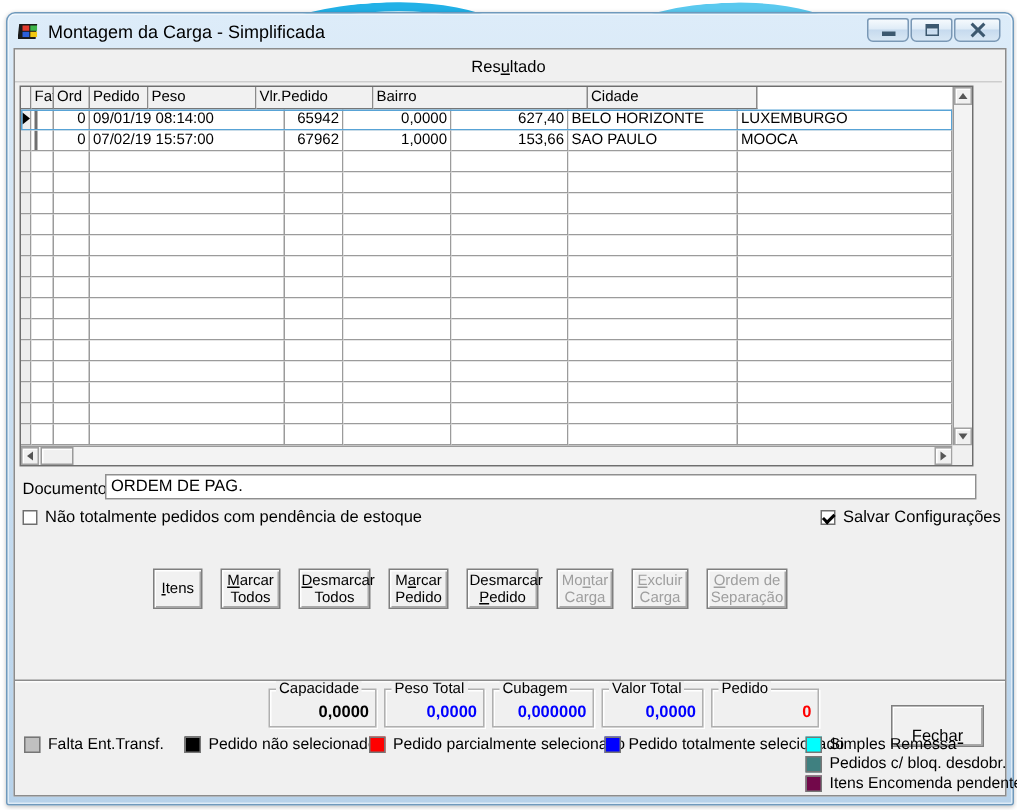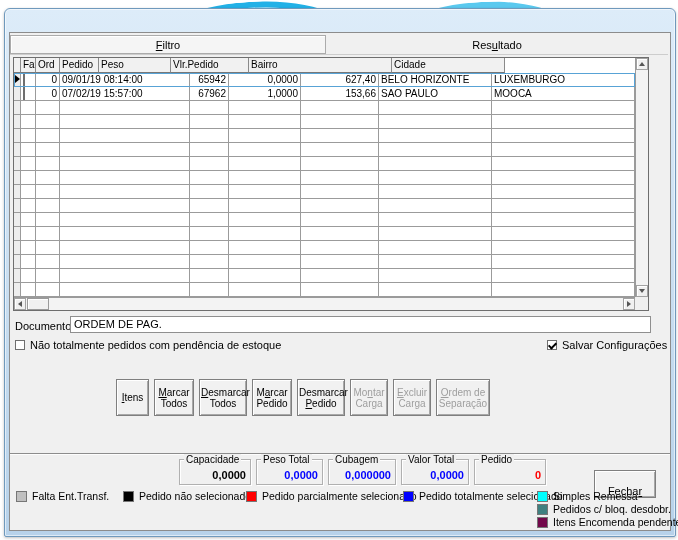--- a/index.html
+++ b/index.html
@@ -73,21 +73,21 @@
   .hthumb{position:absolute;left:13px;top:0;width:22px;height:12px;background:#f0f0f0;border:1px solid #9a9a9a;box-sizing:border-box;box-shadow:inset 1px 1px 0 #fff}
   
   .doc-label{position:absolute;left:5px;top:287px;font-size:11px}
   .doc-field{position:absolute;left:60px;top:283px;width:581px;height:17px;background:#fff;border:1px solid #8f8f8f;
     box-sizing:border-box;font-size:11px;line-height:15px;padding-left:3px;white-space:nowrap;overflow:hidden}
   
   .opt{position:absolute;display:flex;align-items:center;gap:5px;font-size:11px;height:12px}
   .opt-pendencia{left:5px;top:306px}
   .opt-salvar{left:537px;top:306px}
   
-  .btn-row{position:absolute;left:106px;top:346px;height:37px;display:flex;gap:5px}
+  .btn-row{position:absolute;left:92px;top:346px;height:27px;display:flex;gap:12px}
   .win-btn{box-sizing:border-box;border:1px solid #7f7f7f;background:#f1f1f1;
     box-shadow:inset 1px 1px 0 #ffffff, inset -1px -1px 0 #a8a8a8;
     font-size:10px;line-height:11px;text-align:center;display:flex;flex-direction:column;justify-content:center;padding:0 1px;
     font-family:"Liberation Sans",sans-serif;color:#000}
   .win-btn.disabled{color:#9e9e9e}
   .btn-row .win-btn:nth-child(1){width:33px}
   .btn-row .win-btn:nth-child(2){width:40px}
   .btn-row .win-btn:nth-child(3){width:48px}
   .btn-row .win-btn:nth-child(4){width:40px}
   .btn-row .win-btn:nth-child(5){width:48px}
@@ -122,27 +122,47 @@
 </style>
 </head>
 <body>
 
 <div class="swoosh-wrap">
   <div class="arc1"></div>
   <div class="arc2"></div>
 </div>
 
 <div class="window">
+  <div class="titlebar">
+    <span class="app-icon">
+      <svg width="15" height="14" viewBox="0 0 15 14">
+        <rect x="1" y="2" width="12" height="10" fill="#1a1a1a" transform="skewX(-6)"></rect>
+        <rect x="3" y="3" width="4.5" height="3.5" fill="#e23a2e"></rect>
+        <rect x="8.2" y="3" width="4.5" height="3.5" fill="#3cb44a"></rect>
+        <rect x="3" y="7.2" width="4.5" height="3.5" fill="#2b5fd9"></rect>
+        <rect x="8.2" y="7.2" width="4.5" height="3.5" fill="#f2c811"></rect>
+      </svg>
+    </span>
+    <span class="title">Montagem da Carga -  Simplificada</span>
+    <div class="cap-buttons">
+      <div class="cap-btn">
+          <span class="g-min"></span>
+        </div>
+      <div class="cap-btn">
+          <span class="g-max"></span>
+        </div>
+      <div class="cap-btn close">
+          <span class="g-close"></span>
+        </div>
+    </div>
+  </div>
 
   <div class="client">
 
     <div class="tabstrip">
-      <div class="tab tab-filtro">
-        <span><span></span><span class="accel">F</span><span>iltro</span></span>
-      </div>
       <div class="tab tab-resultado">
         <span><span>Res</span><span class="accel">u</span><span>ltado</span></span>
       </div>
     </div>
 
     <div class="grid">
       <div class="grid-inner" id="grid-inner">
           <div class="grid-header">
             <div class="gh-cell" style="width: 7px;"></div>
             <div class="gh-cell" style="width: 15px;">Fat</div>

